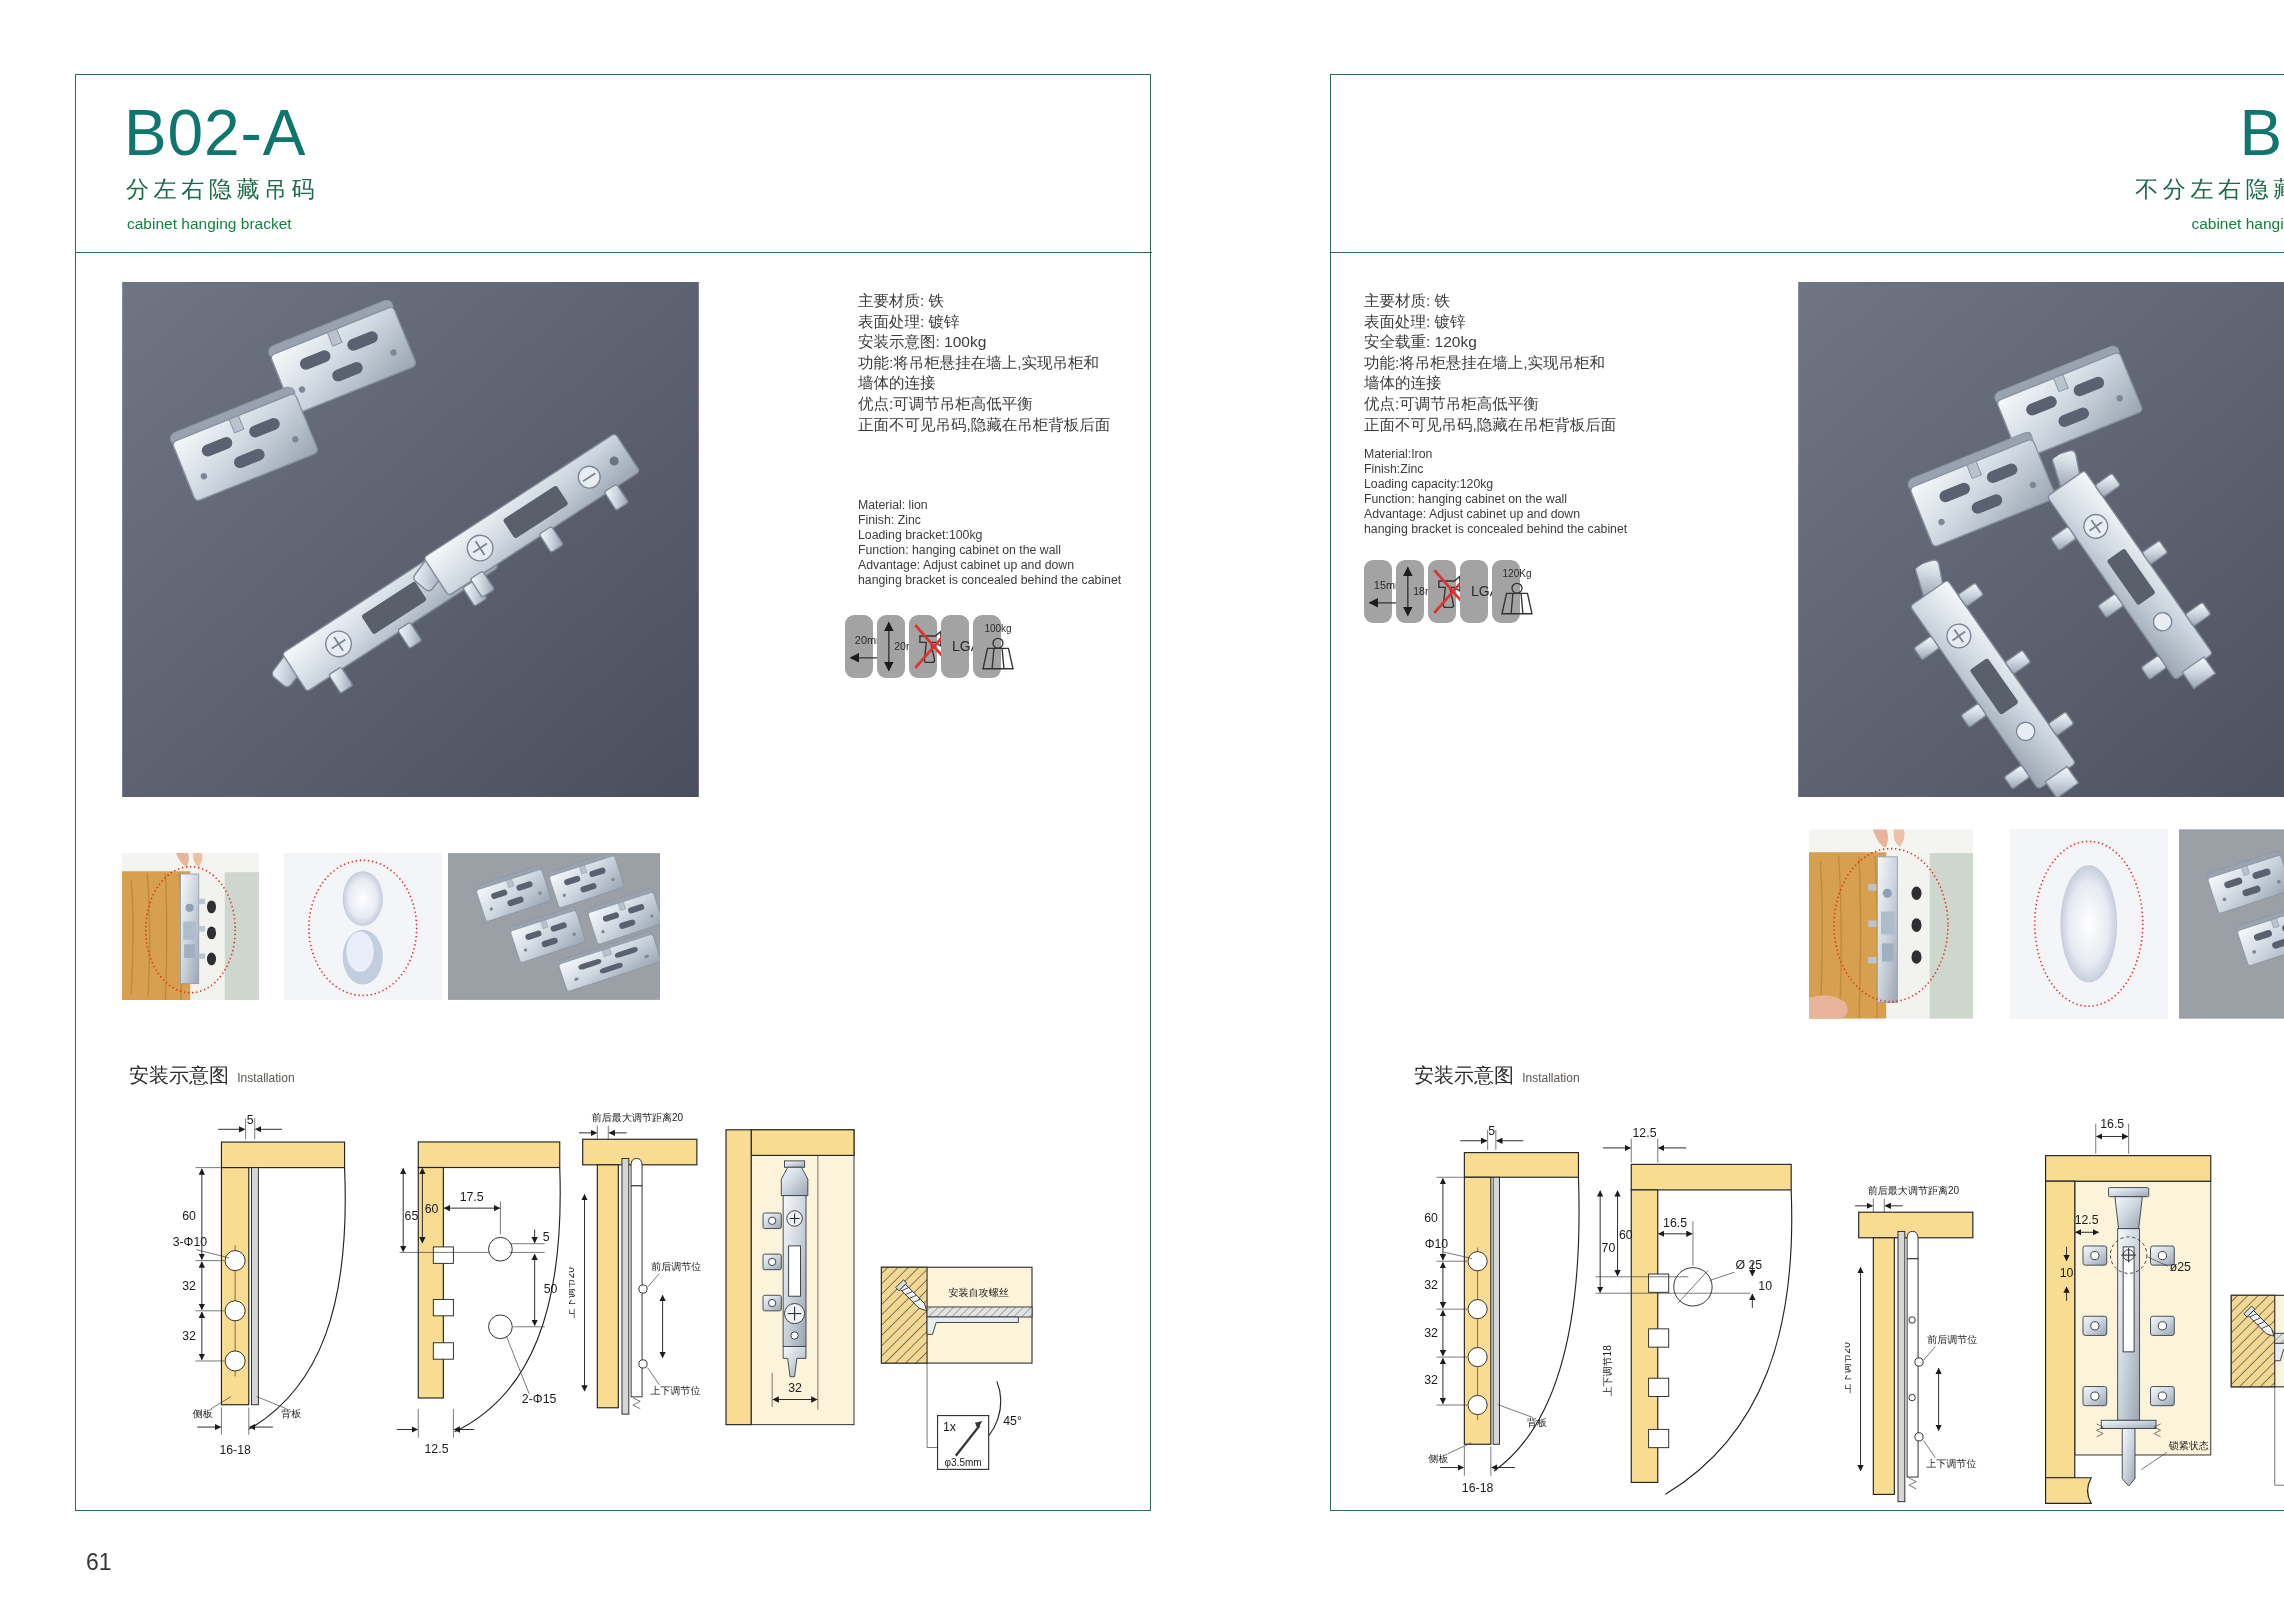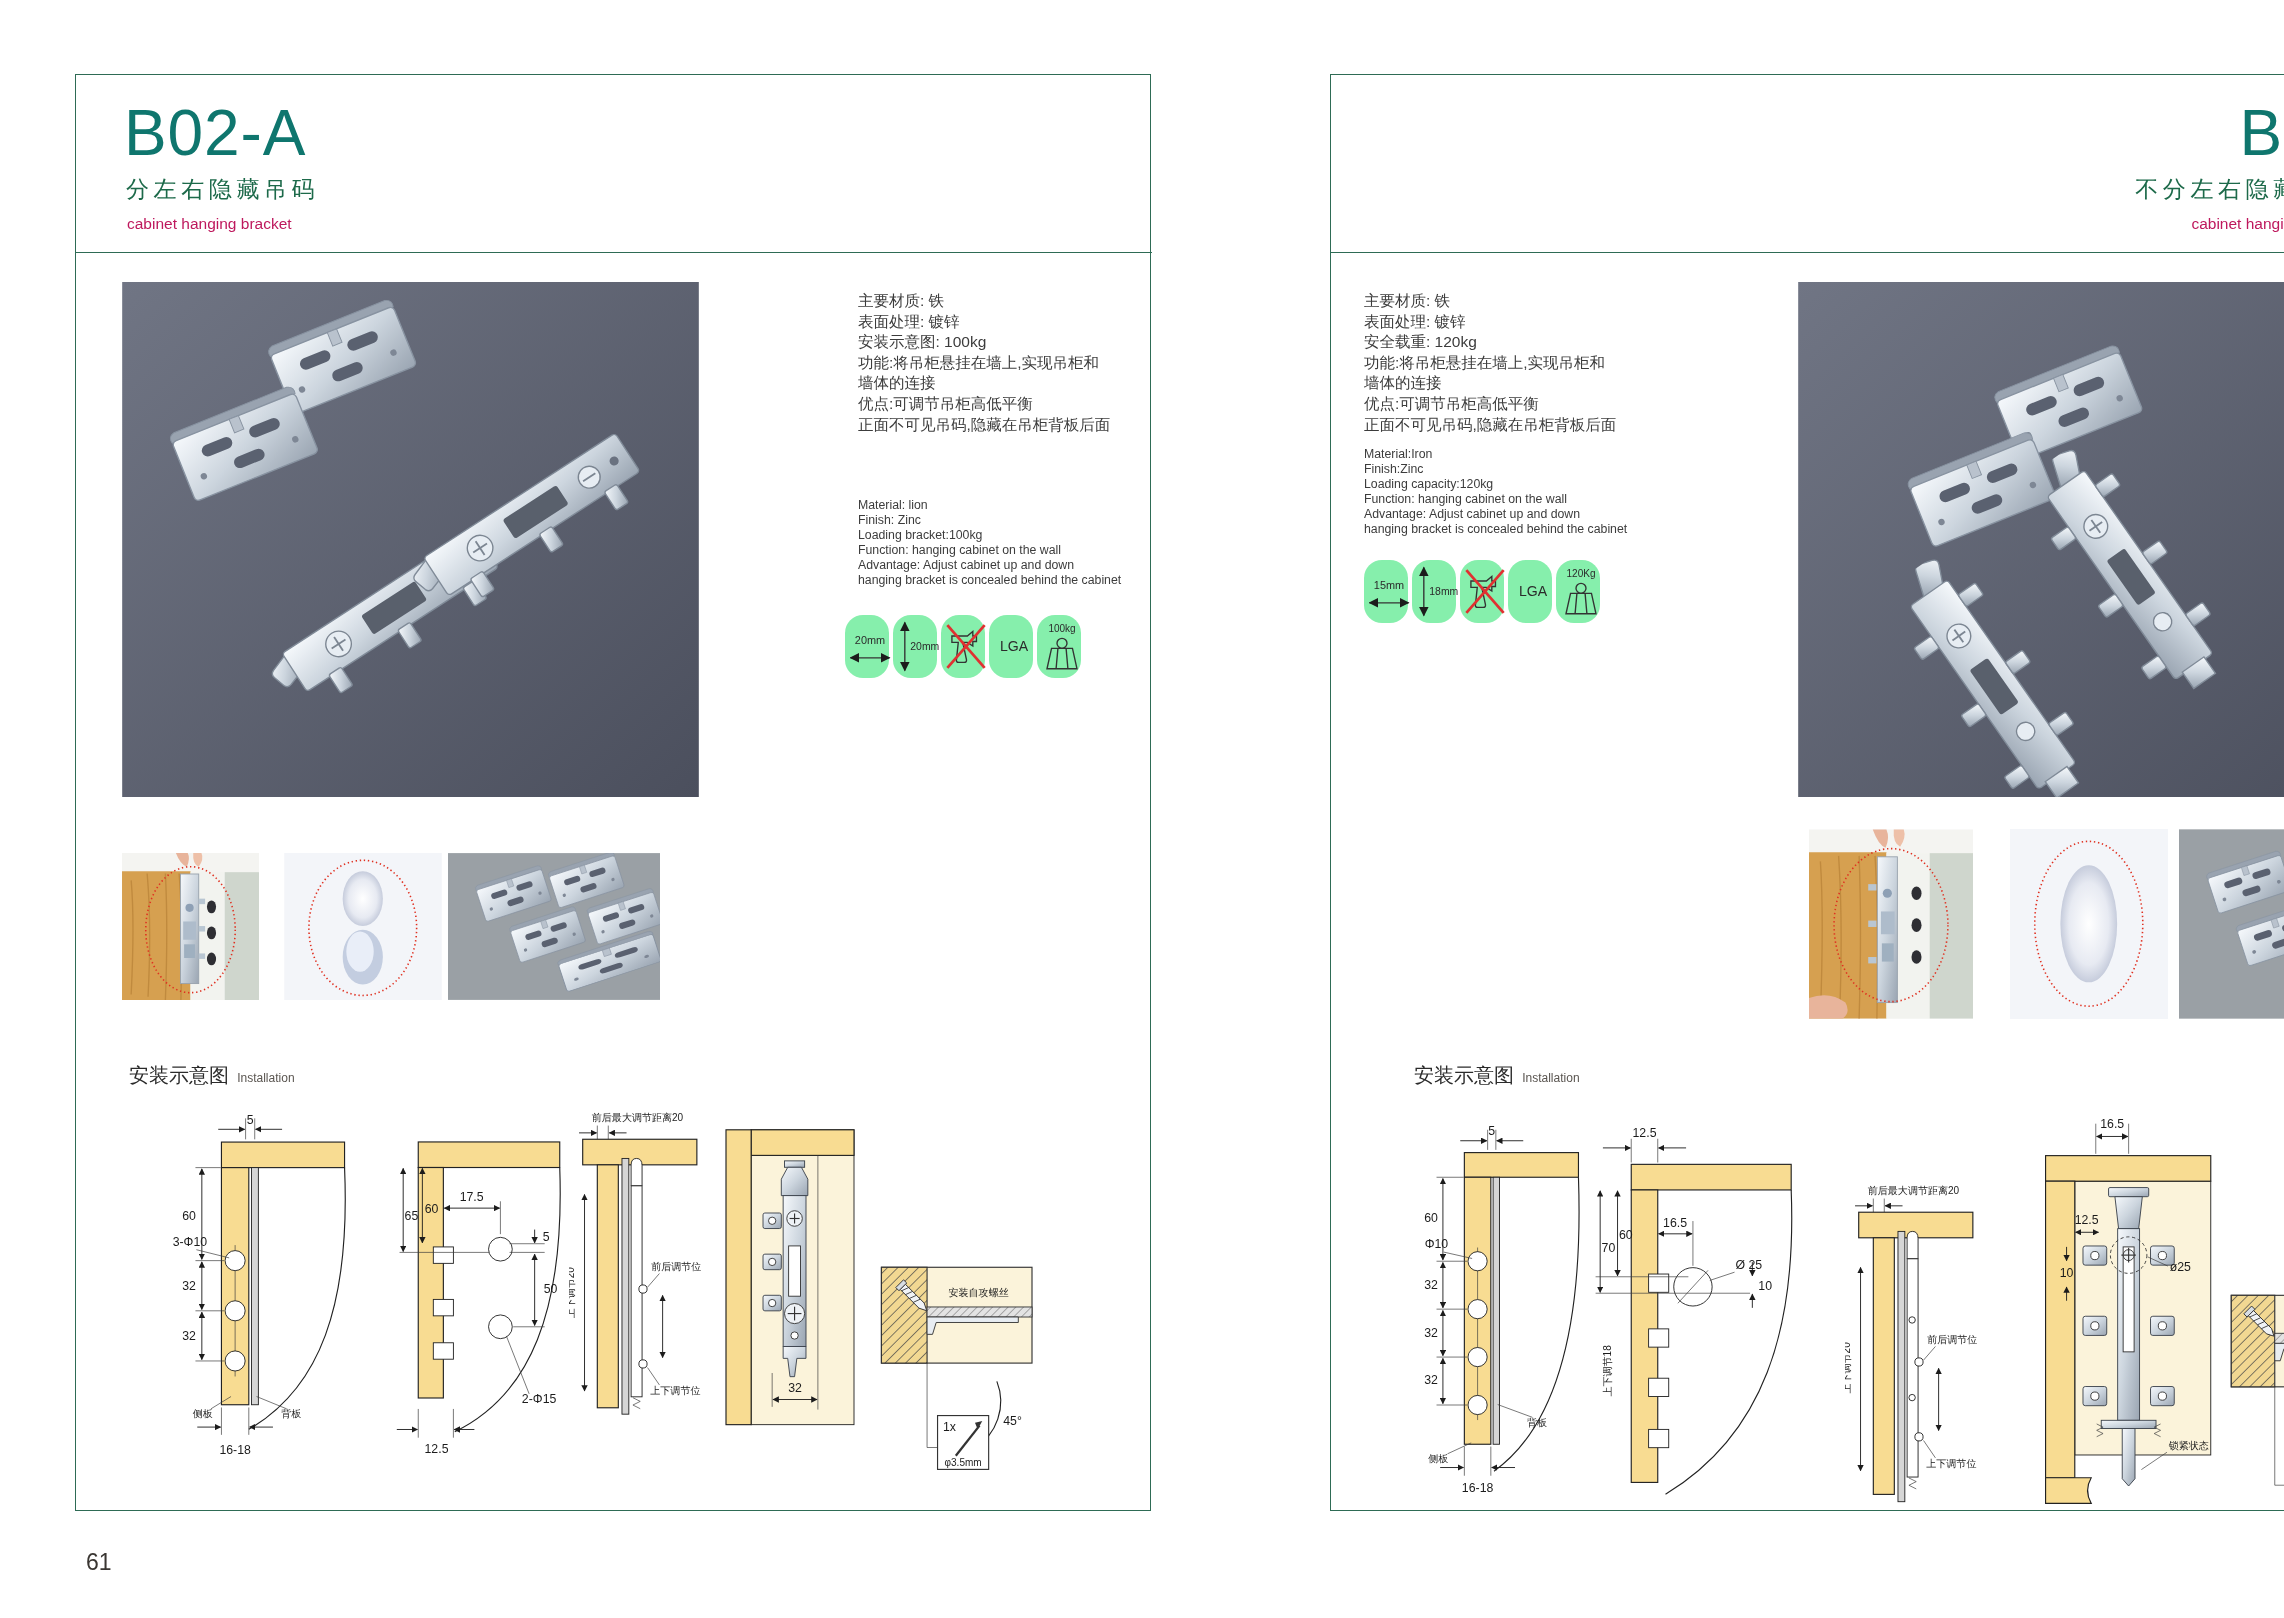--- a/index.html
+++ b/index.html
@@ -3,25 +3,25 @@
 <meta charset="utf-8">
 <style>
   html,body{margin:0;padding:0}
   #canvas{position:relative;width:2482px;height:1618px;background:#ffffff;
     font-family:"Liberation Sans","DejaVu Sans",sans-serif;color:#222;overflow:hidden}
   .abs{position:absolute}
   .pagebox{position:absolute;border:1.4px solid #2e6b55;background:#fff}
   .hline{position:absolute;background:#2e6b55;height:1.4px}
   .code{font-weight:normal;color:#0f766e;font-size:64px;letter-spacing:0.9px;line-height:1}
   .tcn{color:#1d6a4a;font-size:23px;letter-spacing:4.6px;line-height:1}
-  .ten{color:#be185d;font-size:15.5px;line-height:1}
+  .ten{color:#15803d;font-size:15.5px;line-height:1}
   .spec-cn div{font-size:15.5px;line-height:20.6px;color:#3c3c3c}
   .spec-en div{font-size:12.3px;line-height:15px;color:#3c3c3c}
   .badges{display:flex;gap:4.1px}
-  .badge{width:44px;height:63px;background:#86efac;border-radius:18px;flex:none;position:relative}
+  .badge{width:28px;height:63px;background:#a3a3a3;border-radius:9px;flex:none;position:relative}
   .badge svg{position:absolute;left:0;top:0}
   .ilabel-cn{font-size:20px;color:#2b2b2b;font-weight:normal}
   .ilabel-en{font-size:12px;color:#5a5550;margin-left:8.2px}
   .pnum{font-size:23px;color:#3a3632}
   svg text{font-family:"Liberation Sans","DejaVu Sans",sans-serif}
   .ndt{font-size:27px;fill:#1c1c1c}
   .cdt{font-size:22px;fill:#1c1c1c}
   .dim{stroke:#1c1c1c;stroke-width:2;fill:none}
   .ext{stroke:#3c3c3c;stroke-width:1.5;fill:none}
   .wood{fill:#f8dc92;stroke:#222;stroke-width:2.5}

